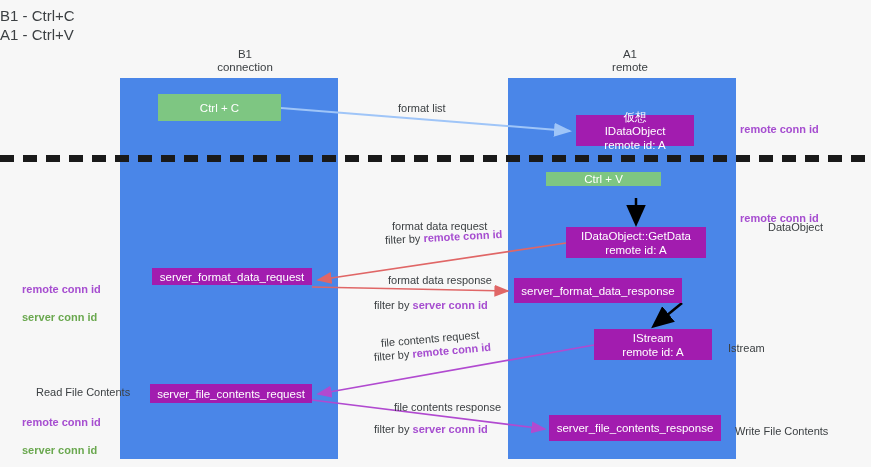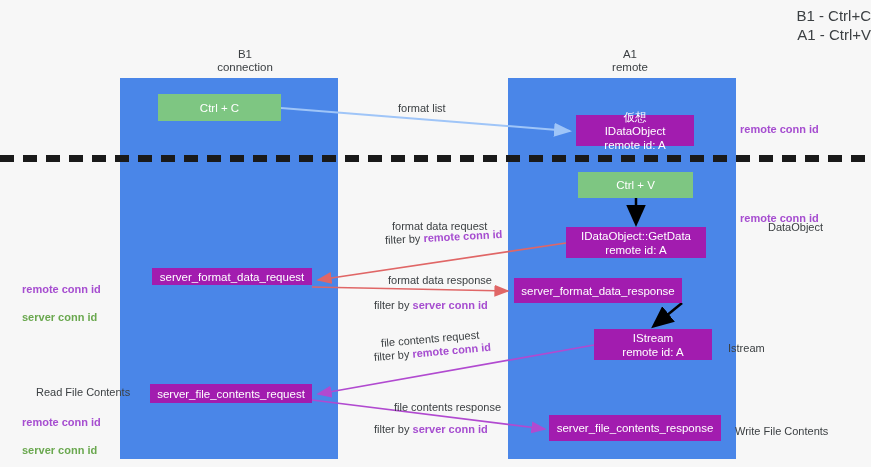--- a/index.html
+++ b/index.html
@@ -17,21 +17,21 @@
   }
   #canvas {
     position: absolute;
     inset: 0;
   }
   .abs { position: absolute; }
 
   
   #title {
     left: 0; top: 6px; width: 871px;
-    text-align: right;
+    text-align: left;
     font-size: 15px;
     line-height: 19px;
     color: #3c4043;
     white-space: pre-line;
   }
 
   
   .col-head {
     text-align: center;
     font-size: 11.5px;
@@ -67,21 +67,21 @@
     line-height: 14px;
     padding: 2px 20px;
     white-space: pre-line;
   }
   .node.green { background: #7ec682; }
   .node.orange { background: #a21caf; }
 
   
   #n-ctrlc       { left: 158px; top: 94px;  width: 123px; height: 27px; }
   #n-idataobject { left: 576px; top: 115px; width: 118px; height: 31px; }
-  #n-ctrlv       { left: 578px; top: 172px; width: 115px; height: 26px; }
+  #n-ctrlv       { left: 546px; top: 172px; width: 115px; height: 14px; }
   #n-getdata     { left: 566px; top: 227px; width: 140px; height: 31px; }
   #n-sfdreq      { left: 152px; top: 268px; width: 160px; height: 17px; }
   #n-sfdresp     { left: 514px; top: 278px; width: 168px; height: 25px; }
   #n-istream     { left: 594px; top: 329px; width: 118px; height: 31px; }
   #n-sfcreq      { left: 150px; top: 384px; width: 162px; height: 19px; }
   #n-sfcresp     { left: 549px; top: 415px; width: 172px; height: 26px; }
 
   
   .side-label {
     font-size: 11px;

